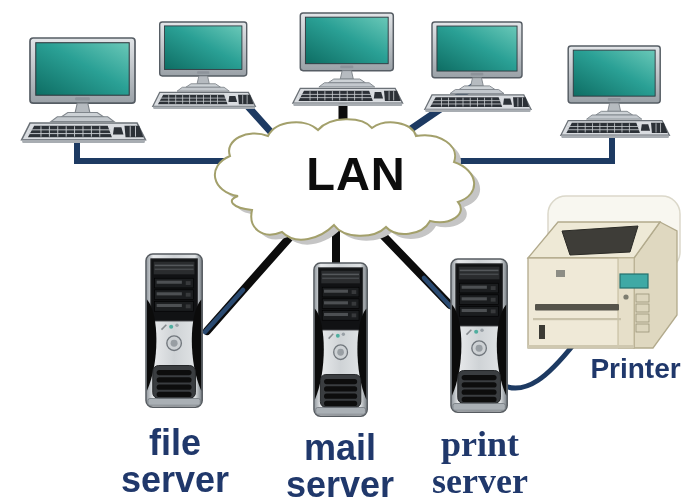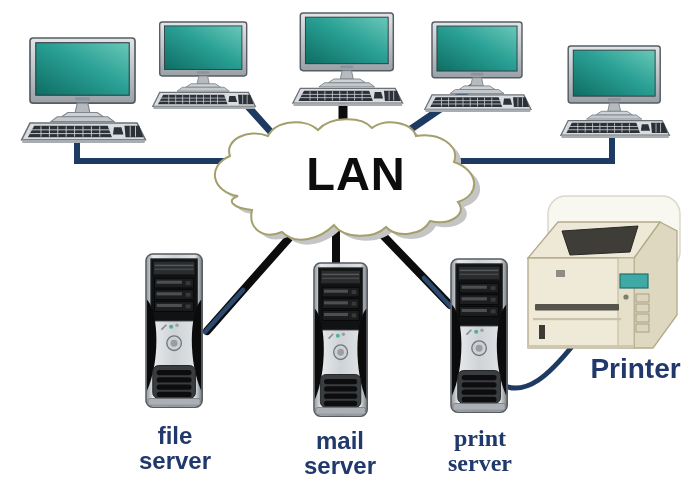--- a/index.html
+++ b/index.html
@@ -5,21 +5,21 @@
   html,body{margin:0;padding:0;background:#ffffff;}
   .stage{
     position:relative;width:700px;height:499px;background:#ffffff;
     font-family:"Liberation Sans",sans-serif;overflow:hidden;
   }
   .stage svg{position:absolute;left:0;top:0;}
   .lbl{
     position:absolute;font-weight:700;color:#20386b;text-align:center;
     white-space:pre-line;line-height:1.04;
   }
-  .server-label{font-size:24px;width:140px;}
+  .server-label{font-size:36px;width:140px;}
   .lan-label{color:#0d0d0d;font-size:47px;letter-spacing:1px;line-height:1;width:160px;left:276px;top:150px;}
   .printer-label{font-size:28px;width:145px;left:563px;top:354px;}
   .file-label{left:105px;top:424px;}
   .mail-label{left:270px;top:429px;}
   .print-label{left:410px;top:426px;font-family:Liberation Serif, serif;}
 </style>
 </head>
 <body>
 
 <div class="stage">

